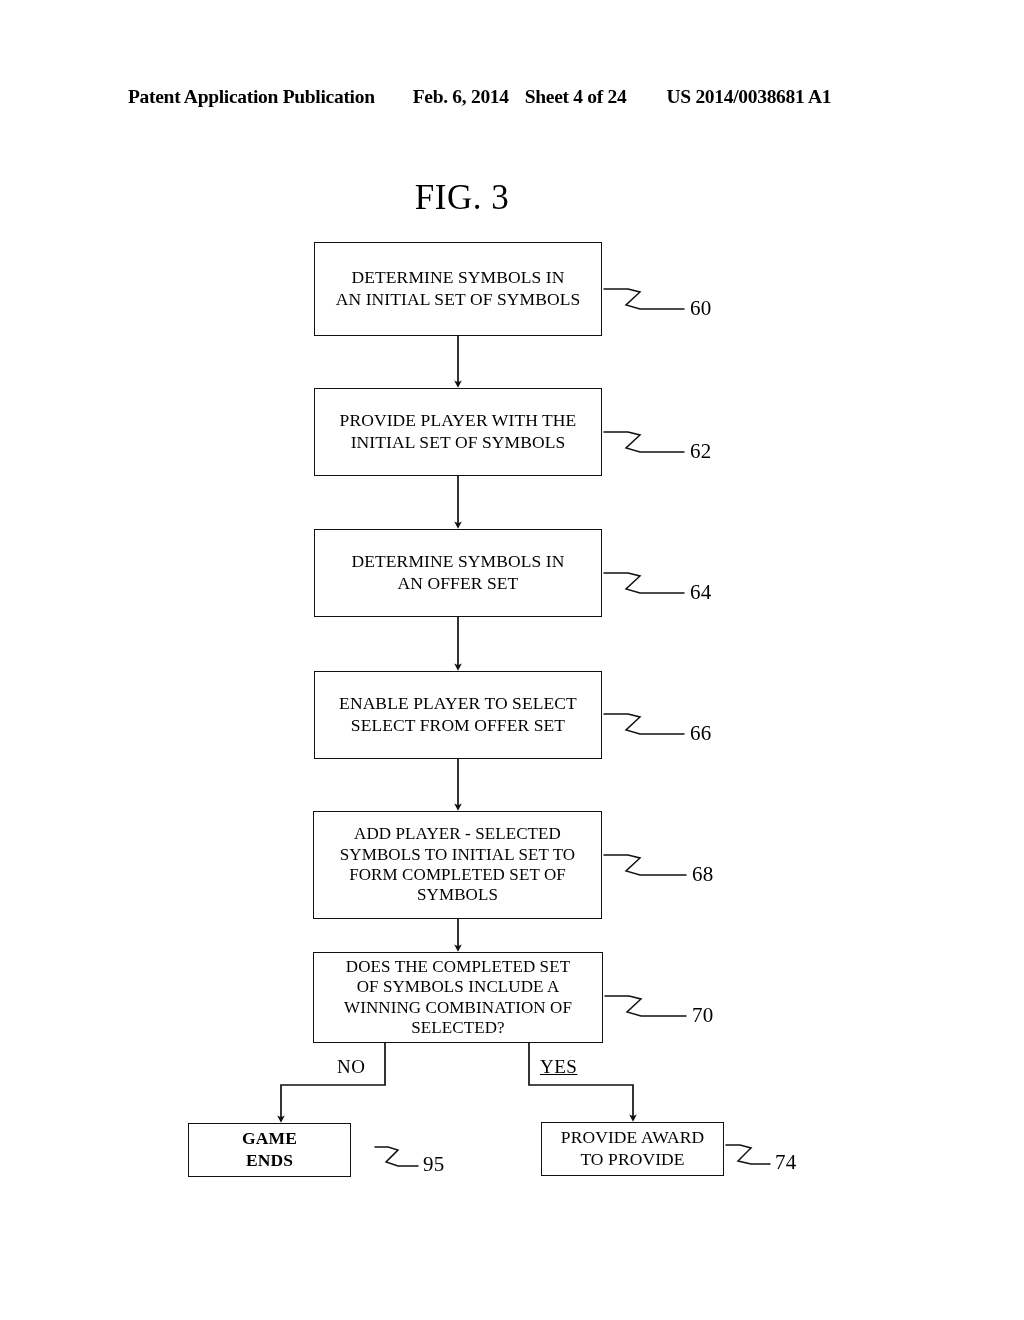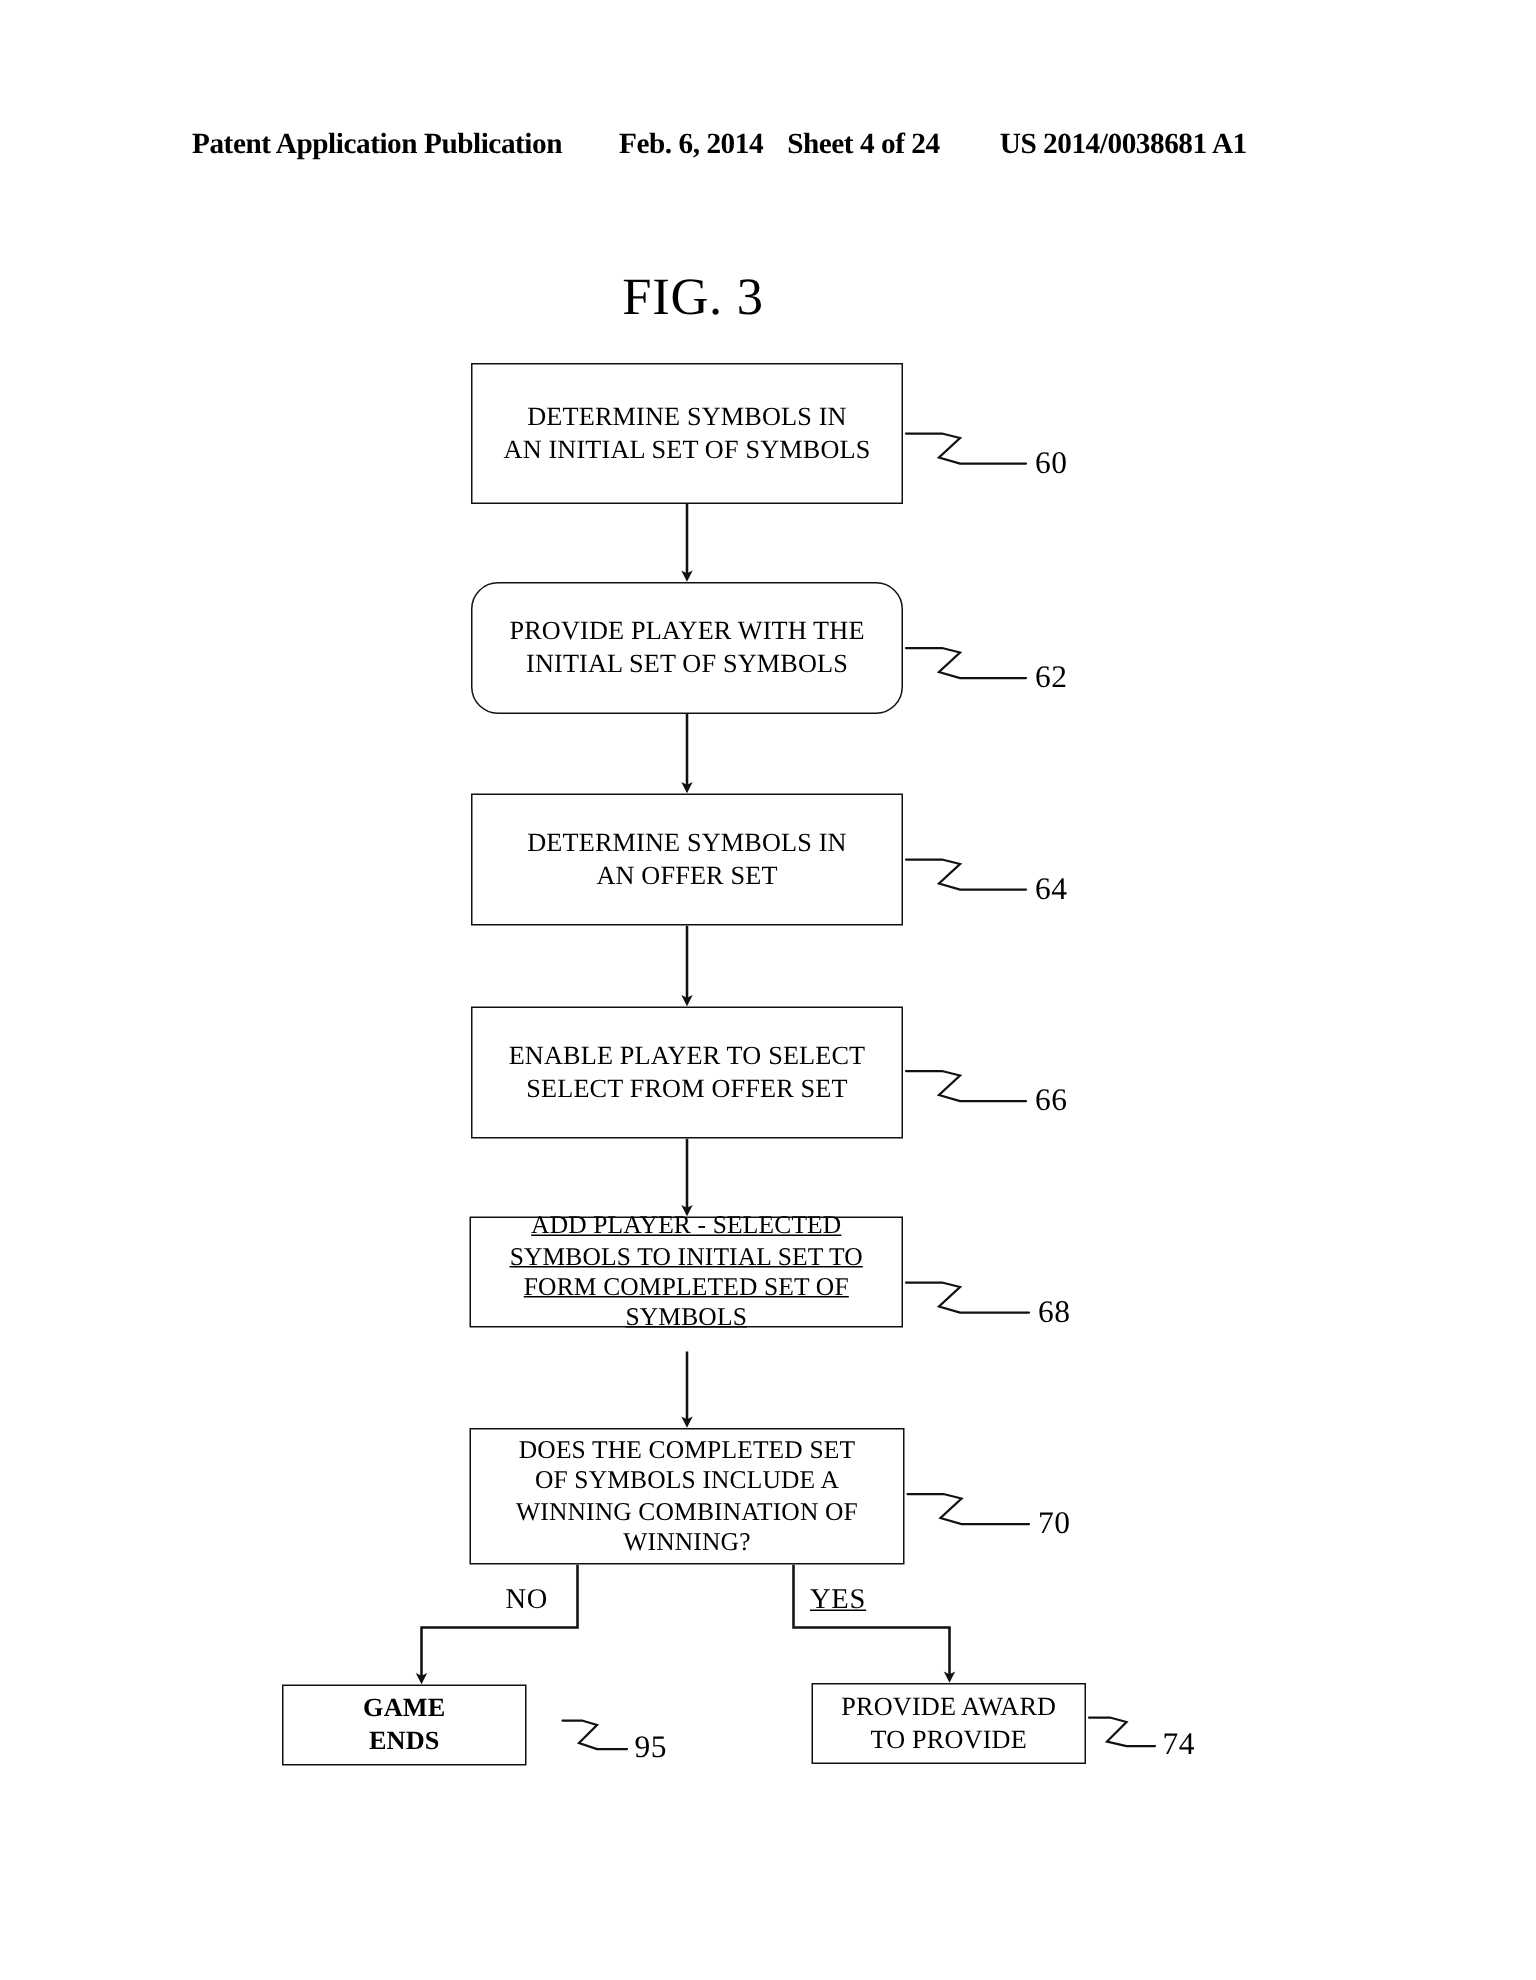--- a/index.html
+++ b/index.html
@@ -77,24 +77,24 @@
     justify-content: center;
     text-align: center;
     font-size: 17.5px;
     line-height: 1.24;
     letter-spacing: 0.1px;
     padding: 2px 22px;
   }
   .flow-box .bx-line { display: block; white-space: nowrap; }
 
   .box-60 { left: 314px; top: 242px; width: 288px; height: 94px; }
-  .box-62 { left: 314px; top: 388px; width: 288px; height: 88px; border-radius: 18px; }
+  .box-62 { left: 314px; top: 388px; width: 288px; height: 88px; }
   .box-64 { left: 314px; top: 529px; width: 288px; height: 88px; }
   .box-66 { left: 314px; top: 671px; width: 288px; height: 88px; }
-  .box-68 { left: 313px; top: 811px; width: 289px; height: 74px; text-decoration: underline; }
+  .box-68 { left: 313px; top: 811px; width: 289px; height: 108px; }
   .box-70 { left: 313px; top: 952px; width: 290px; height: 91px; }
   .box-72 { left: 188px; top: 1123px; width: 163px; height: 54px; font-weight: bold; }
   .box-74 { left: 541px; top: 1122px; width: 183px; height: 54px; }
 
   .box-68, .box-70 { font-size: 17px; line-height: 1.2; }
 
   
   .ref-num {
     position: absolute;
     font-size: 21px;
@@ -188,21 +188,21 @@
     <span class="bx-line">ADD PLAYER - SELECTED</span>
     <span class="bx-line">SYMBOLS TO INITIAL SET TO</span>
     <span class="bx-line">FORM COMPLETED SET OF</span>
     <span class="bx-line">SYMBOLS</span>
   </div>
 
   <div class="flow-box box-70">
     <span class="bx-line">DOES THE COMPLETED SET</span>
     <span class="bx-line">OF SYMBOLS INCLUDE A</span>
     <span class="bx-line">WINNING COMBINATION OF</span>
-    <span class="bx-line">WINNING?</span>
+    <span class="bx-line">SELECTED?</span>
   </div>
 
   <div class="flow-box box-72">
     <span class="bx-line">GAME</span>
     <span class="bx-line">ENDS</span>
   </div>
 
   <div class="flow-box box-74">
     <span class="bx-line">PROVIDE AWARD</span>
     <span class="bx-line">TO PROVIDE</span>

